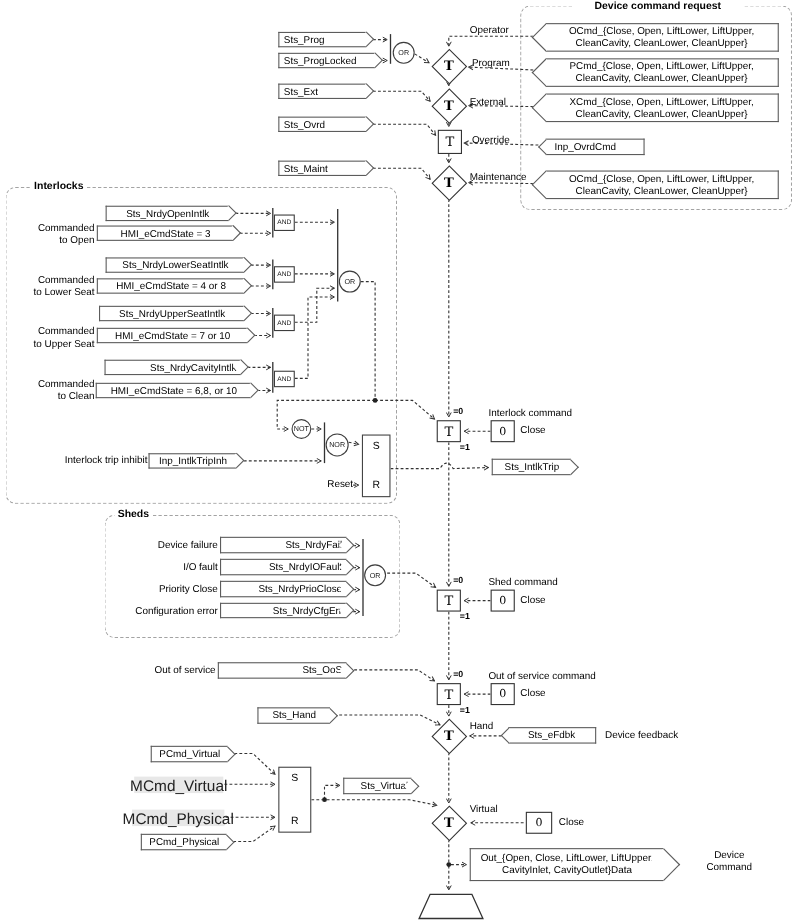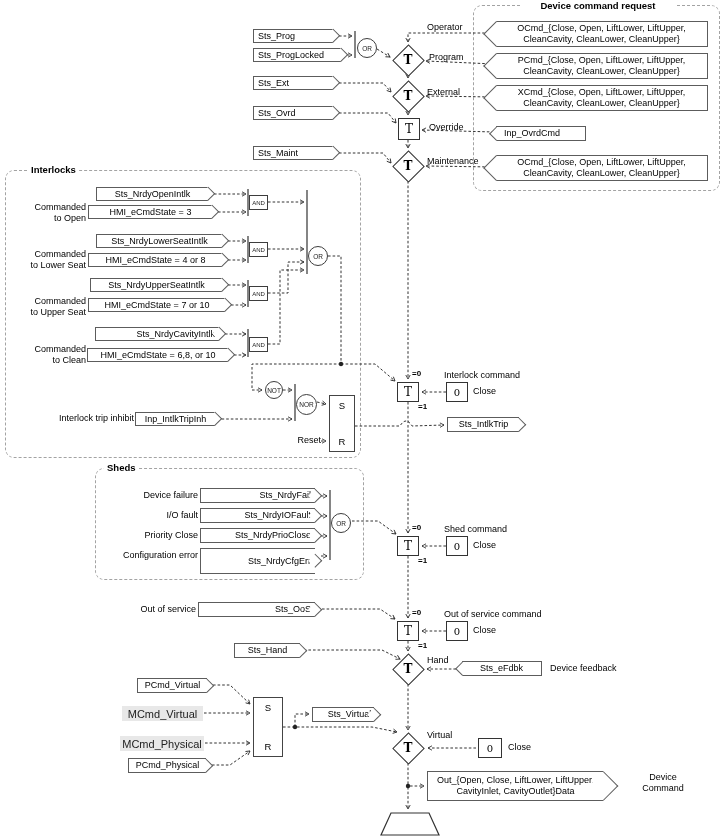--- a/index.html
+++ b/index.html
@@ -17,21 +17,21 @@
        transform:translateY(-50%) rotate(45deg);}
   .tag-l{border-left:none;}
   .tag-l::before{content:"";position:absolute;top:50%;left:-5.2px;width:9.4px;height:9.4px;
        background:#fff;border-left:1px solid #5c5c5c;border-bottom:1px solid #5c5c5c;
        transform:translateY(-50%) rotate(45deg);}
   .tall.tag-l::before{width:17px;height:17px;left:-9.2px;}
   .xtall.tag-r::after{width:20px;height:20px;right:-10.8px;}
   .ta-c{justify-content:center;text-align:center;}
   .ta-r{justify-content:flex-end;}
   .gbox{position:absolute;z-index:3;background:#e8e8e8;display:flex;align-items:center;
-       justify-content:center;font-size:11px;color:#222;}
+       justify-content:center;font-size:14px;color:#222;}
   .frame{position:absolute;z-index:0;border:1px dashed #a3a3a3;border-radius:9px;background:transparent;}
   .lbl{position:absolute;z-index:2;font-size:9px;line-height:11px;white-space:pre-line;}
   .lbl-r{text-align:right;}
   .b{font-weight:bold;font-size:9.5px;}
   .bgw{background:#fff;padding:0 3px;z-index:2;}
   .eq{position:absolute;z-index:2;font-size:8px;font-weight:bold;}
   .gate{position:absolute;z-index:3;box-sizing:border-box;border:1px solid #3d3d3d;background:#fff;
        display:flex;align-items:center;justify-content:center;font-size:6px;color:#222;}
   .gate-c{border-radius:50%;font-size:6.5px;}
   .dia{position:absolute;z-index:3;width:30px;height:30px;}
@@ -234,21 +234,21 @@
   <div class="zbox" style="left:446px;top:382px;width:22px;height:20px;">0</div>
   <div class="lbl" style="left:473px;top:386px;">Close</div>
 
   <div class="lbl lbl-r" style="left:128px;top:490px;width:70px;">Device failure</div>
   <div class="lbl lbl-r" style="left:128px;top:510px;width:70px;">I/O fault</div>
   <div class="lbl lbl-r" style="left:128px;top:530px;width:70px;">Priority Close</div>
   <div class="lbl lbl-r" style="left:106px;top:550px;width:92px;">Configuration error</div>
   <div class="tag tag-r ta-r" style="left:200px;top:488px;width:115px;height:15px;">Sts_NrdyFail</div>
   <div class="tag tag-r ta-r" style="left:200px;top:508px;width:115px;height:15px;">Sts_NrdyIOFault</div>
   <div class="tag tag-r ta-r" style="left:200px;top:528px;width:115px;height:15px;">Sts_NrdyPrioClose</div>
-  <div class="tag tag-r ta-r" style="left:200px;top:548px;width:115px;height:26px;">Sts_NrdyCfgErr</div>
+  <div class="tag tag-r ta-r" style="left:200px;top:548px;width:115px;height:14px;">Sts_NrdyCfgErr</div>
   <div class="gate gate-c" style="left:331px;top:513px;width:20px;height:20px;">OR</div>
 
   <div class="eq" style="left:412px;top:523px;">=0</div>
   <div class="eq" style="left:418px;top:556px;">=1</div>
   <div class="tsq" style="left:397px;top:536px;width:22px;height:20px;">T</div>
   <div class="lbl" style="left:444px;top:524px;width:90px;">Shed command</div>
   <div class="zbox" style="left:446px;top:536px;width:22px;height:20px;">0</div>
   <div class="lbl" style="left:473px;top:540px;">Close</div>
 
   <div class="lbl lbl-r" style="left:126px;top:604px;width:70px;">Out of service</div>

